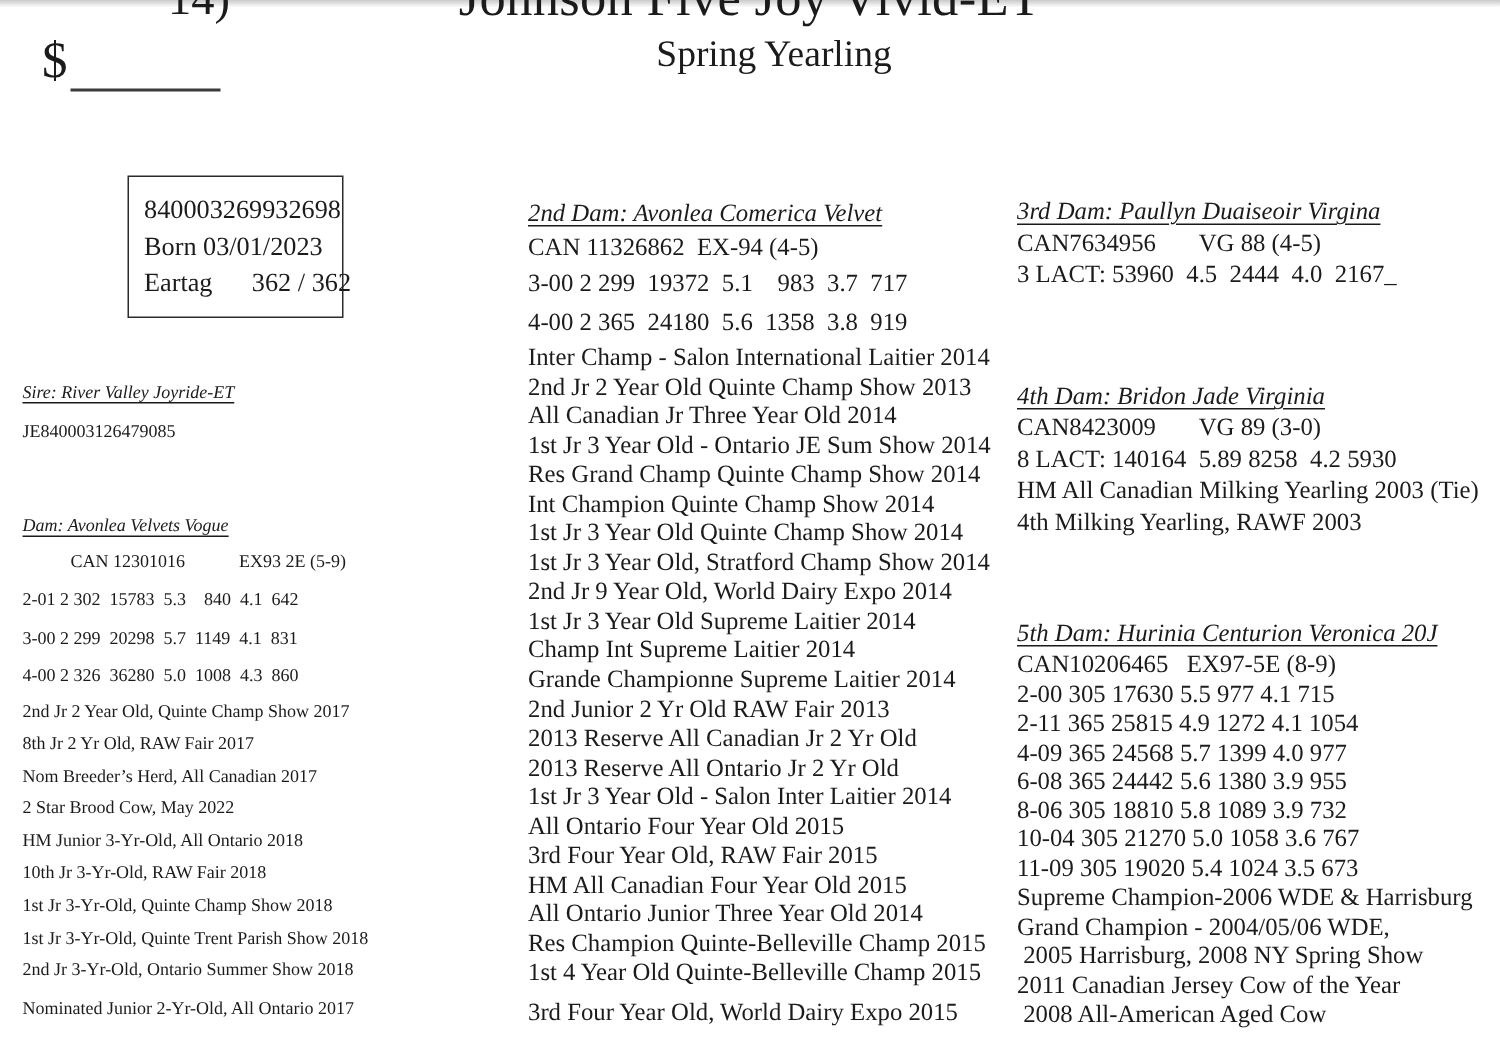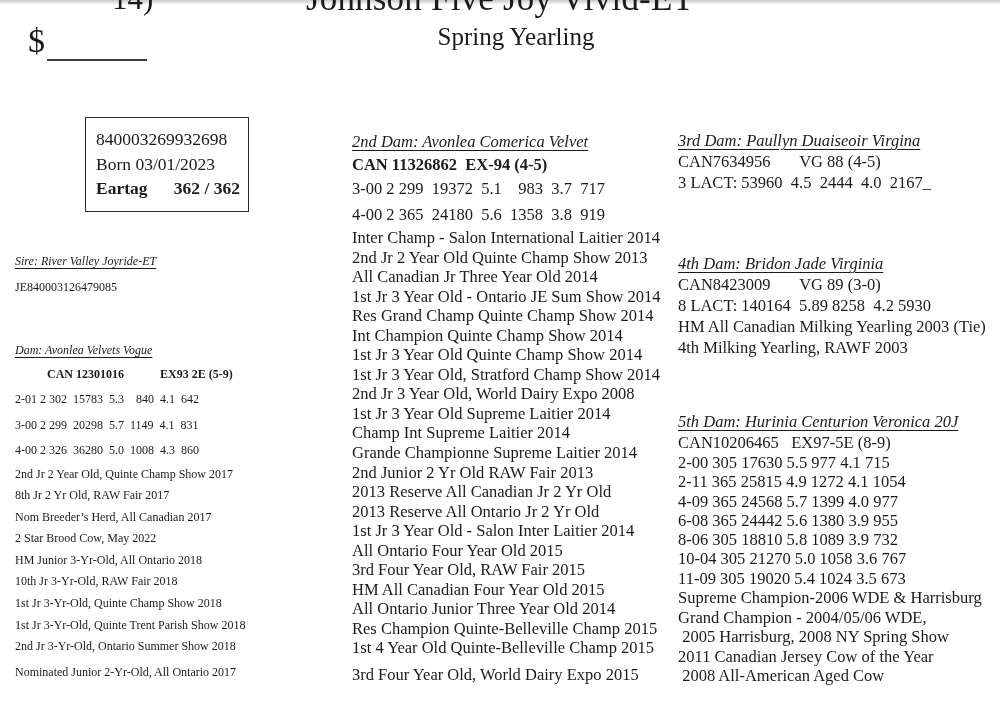--- a/index.html
+++ b/index.html
@@ -10,24 +10,24 @@
   .page{position:absolute;inset:0;}
   .top-shade{position:absolute;left:0;top:0;width:1000px;height:5px;
     background:linear-gradient(#c9c9c9,rgba(255,255,255,0));}
   .lot{position:absolute;left:112px;top:-18px;font-size:31px;line-height:34px;}
   .title{position:absolute;left:0;top:-18px;width:1000px;text-align:center;
     font-size:35px;line-height:34px;letter-spacing:.2px;}
   .subtitle{position:absolute;left:16px;top:22px;width:1000px;text-align:center;
     font-size:25px;line-height:30px;}
   .price{position:absolute;left:28px;top:22px;font-size:34px;line-height:38px;}
   .price-line{position:absolute;left:47px;top:59px;width:100px;border-top:2.5px solid #3a3a3a;}
-  .idbox{position:absolute;left:85px;top:117px;width:164px;height:95px;
+  .idbox{position:absolute;left:85px;top:117px;width:144px;height:95px;
     border:1.6px solid #2b2b2b;box-sizing:border-box;padding:9px 0 0 10px;
     font-size:17.5px;line-height:24.5px;}
-  .pre{white-space:pre;font-weight:bold;}
+  .pre{white-space:pre;}
   .heading{font-style:italic;text-decoration:underline;text-underline-offset:3px;}
   .col{position:absolute;}
   .col-left{left:15px;top:248px;width:335px;font-size:12px;}
   .col-left .heading{line-height:26px;}
   .col-left .reg{line-height:26px;}
   .col-left .dam-h{margin-top:38px;line-height:24px;}
   .col-left .canline{line-height:25px;margin-left:32px;}
   .records-left div{line-height:25.5px;white-space:pre;}
   .awards-left div{line-height:21.6px;}
   .awards-left div:last-child{margin-top:4px;}
@@ -97,21 +97,21 @@
       </div>
     <div class="awards-mid">
         <div>Inter Champ - Salon International Laitier 2014</div>
         <div>2nd Jr 2 Year Old Quinte Champ Show 2013</div>
         <div>All Canadian Jr Three Year Old 2014</div>
         <div>1st Jr 3 Year Old - Ontario JE Sum Show 2014</div>
         <div>Res Grand Champ Quinte Champ Show 2014</div>
         <div>Int Champion Quinte Champ Show 2014</div>
         <div>1st Jr 3 Year Old Quinte Champ Show 2014</div>
         <div>1st Jr 3 Year Old, Stratford Champ Show 2014</div>
-        <div>2nd Jr 3 Year Old, World Dairy Expo 2008</div>
+        <div>2nd Jr 9 Year Old, World Dairy Expo 2014</div>
         <div>1st Jr  3 Year Old Supreme Laitier 2014</div>
         <div>Champ Int Supreme Laitier 2014</div>
         <div>Grande Championne Supreme Laitier 2014</div>
         <div>2nd Junior 2 Yr Old RAW Fair 2013</div>
         <div>2013 Reserve All Canadian Jr 2 Yr Old</div>
         <div>2013 Reserve All Ontario Jr 2 Yr Old</div>
         <div>1st Jr 3 Year Old - Salon Inter Laitier 2014</div>
         <div>All Ontario Four Year Old 2015</div>
         <div>3rd Four Year Old, RAW Fair 2015</div>
         <div>HM All Canadian Four Year Old 2015</div>

